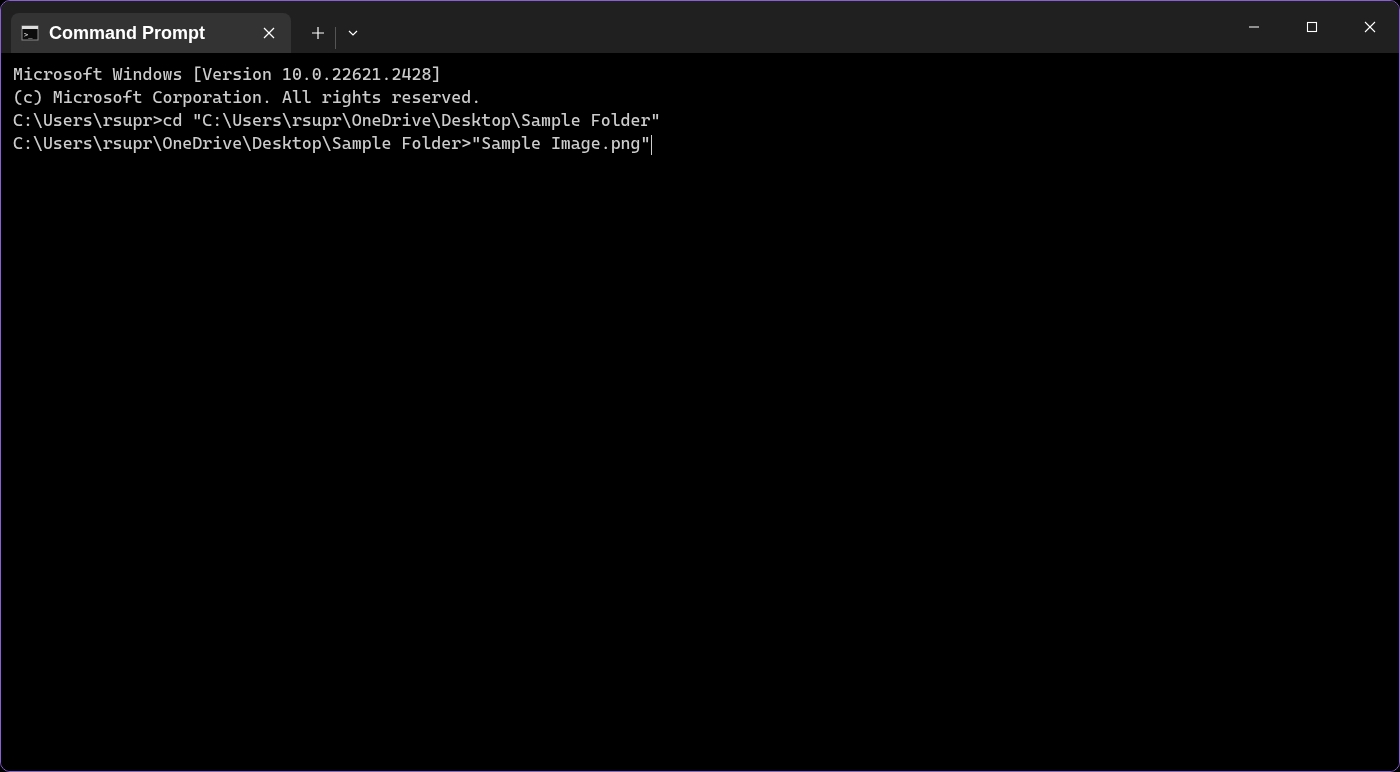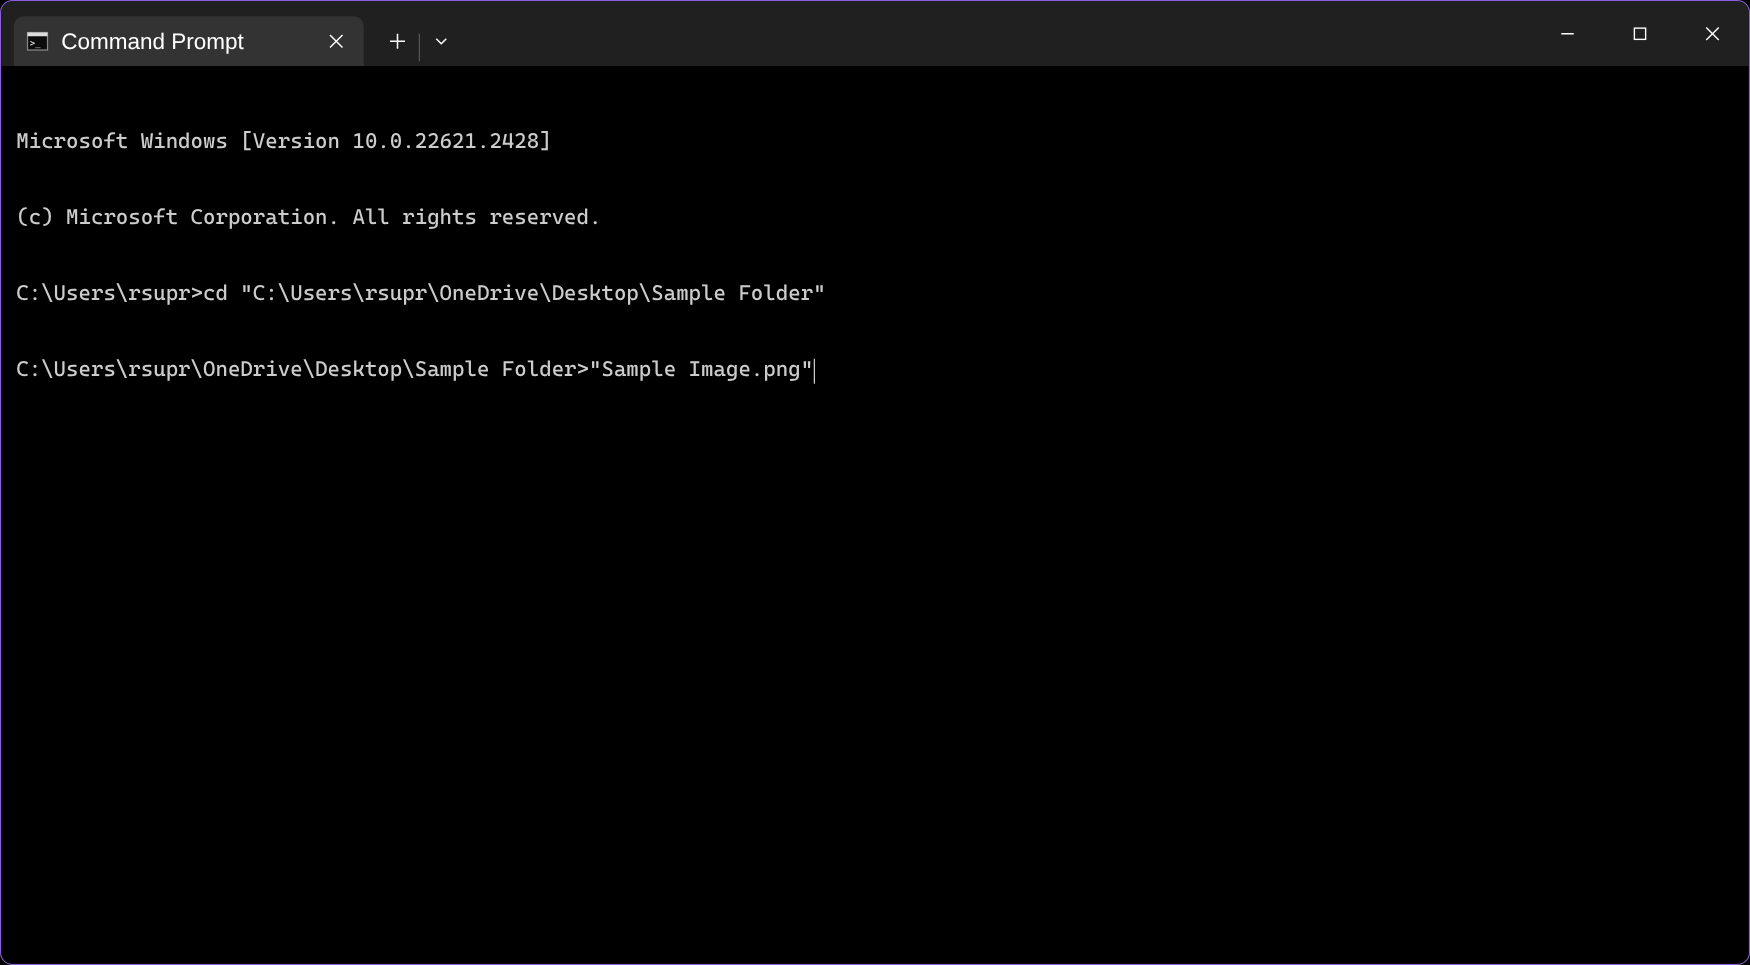--- a/index.html
+++ b/index.html
@@ -48,21 +48,21 @@
     height: 18px;
     display: inline-flex;
     align-items: center;
     justify-content: center;
   }
   .tab-icon svg { width: 18px; height: 18px; }
   .tab-title {
     color: #ffffff;
     font-family: 'Segoe UI', sans-serif;
     font-size: 18px;
-    font-weight: 400;
+    font-weight: 700;
     flex: 1;
     white-space: nowrap;
   }
   .tab-close {
     color: #ffffff;
     width: 20px;
     height: 20px;
     display: inline-flex;
     align-items: center;
     justify-content: center;
@@ -111,21 +111,21 @@
   .terminal-body {
     flex: 1;
     background: #000000;
     padding: 10px 12px;
     color: #cccccc;
     font-size: 17px;
     line-height: 23px;
     white-space: pre;
     overflow: hidden;
   }
-  .line { display: block; margin-top: 38px; }
+  .line { display: block; }
   .cursor {
     display: inline-block;
     width: 1px;
     height: 20px;
     background: #cccccc;
     vertical-align: text-bottom;
     margin-left: 0;
     position: relative;
     top: 2px;
   }

